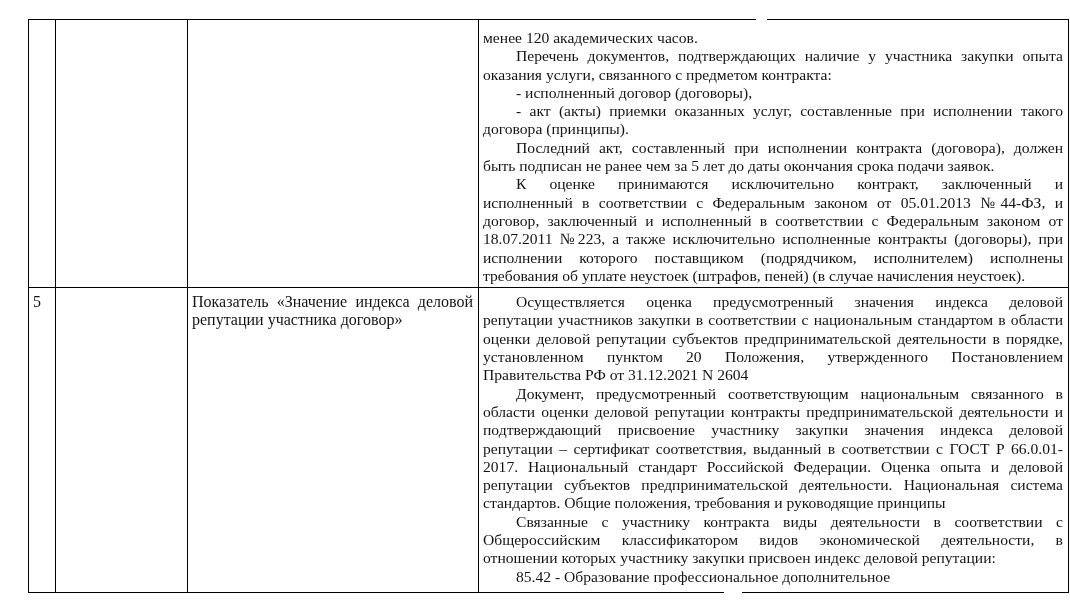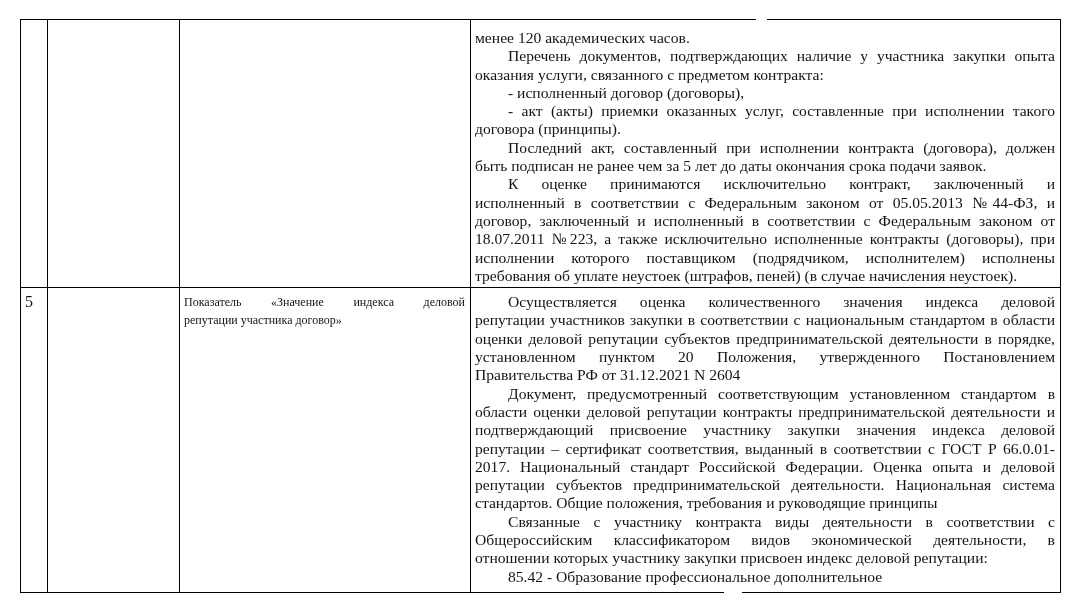--- a/index.html
+++ b/index.html
@@ -10,36 +10,36 @@
   }
   .page {
     position: relative;
     width: 1070px; height: 610px;
     font-family: "Liberation Serif", "DejaVu Serif", serif;
     color: #141414;
     background: #ffffff;
   }
   .tbl-wrap {
     position: absolute;
-    left: 20px; top: 19px;
+    left: 28px; top: 19px;
     width: 1040px; height: 573px;
   }
   table.doc-table {
     border-collapse: collapse;
     table-layout: fixed;
     width: 100%; height: 100%;
   }
   table.doc-table td {
     border: 1.6px solid #000000;
     vertical-align: top;
     padding: 5px 5px 2px 4px;
     overflow: hidden;
   }
   td.c-num  { font-size: 16px; line-height: 18.3px; padding-left: 3px; }
-  td.c-crit { font-size: 12px; }
+  td.c-crit { font-size: 16px; }
   td.c-body { font-size: 15.6px; }
   tr.r0 td  { padding-top: 9px; }
   tr.r1 td  { padding-top: 5px; }
   .ln {
     height: 18.3px;
     line-height: 18.3px;
     text-align: justify;
     text-align-last: justify;
     overflow: hidden;
   }
@@ -76,41 +76,41 @@
             <td class="c-body">
               <div class="ln last">менее 120 академических часов.</div>
               <div class="ln ind">Перечень документов, подтверждающих наличие у участника закупки опыта</div>
               <div class="ln last">оказания услуги, связанного с предметом контракта:</div>
               <div class="ln last ind">- исполненный договор (договоры),</div>
               <div class="ln ind">- акт (акты) приемки оказанных услуг, составленные при исполнении такого</div>
               <div class="ln last">договора (принципы).</div>
               <div class="ln ind">Последний акт, составленный при исполнении контракта (договора), должен</div>
               <div class="ln last">быть подписан не ранее чем за 5 лет до даты окончания срока подачи заявок.</div>
               <div class="ln ind">К оценке принимаются исключительно контракт, заключенный и</div>
-              <div class="ln">исполненный в соответствии с Федеральным законом от 05.05.2013 №44-ФЗ, и</div>
+              <div class="ln">исполненный в соответствии с Федеральным законом от 05.01.2013 №44-ФЗ, и</div>
               <div class="ln">договор, заключенный и исполненный в соответствии с Федеральным законом от</div>
               <div class="ln">18.07.2011 №223, а также исключительно исполненные контракты (договоры), при</div>
               <div class="ln">исполнении которого поставщиком (подрядчиком, исполнителем) исполнены</div>
               <div class="ln last">требования об уплате неустоек (штрафов, пеней) (в случае начисления неустоек).</div>
             </td>
           </tr>
           <tr class="r1" style="height: 305px;">
             <td class="c-num">5</td>
             <td class="c-empty"></td>
             <td class="c-crit">
               <div class="ln">Показатель «Значение индекса деловой</div>
               <div class="ln last">репутации участника договор»</div>
             </td>
             <td class="c-body">
-              <div class="ln ind">Осуществляется оценка количественного значения индекса деловой</div>
+              <div class="ln ind">Осуществляется оценка предусмотренный значения индекса деловой</div>
               <div class="ln">репутации участников закупки в соответствии с национальным стандартом в области</div>
               <div class="ln">оценки деловой репутации субъектов предпринимательской деятельности в порядке,</div>
               <div class="ln">установленном пунктом 20 Положения, утвержденного Постановлением</div>
               <div class="ln last">Правительства РФ от 31.12.2021 N 2604</div>
-              <div class="ln ind">Документ, предусмотренный соответствующим установленном стандартом в</div>
+              <div class="ln ind">Документ, предусмотренный соответствующим национальным связанного в</div>
               <div class="ln">области оценки деловой репутации контракты предпринимательской деятельности и</div>
               <div class="ln">подтверждающий присвоение участнику закупки значения индекса деловой</div>
               <div class="ln">репутации – сертификат соответствия, выданный в соответствии с ГОСТ Р 66.0.01-</div>
               <div class="ln">2017. Национальный стандарт Российской Федерации. Оценка опыта и деловой</div>
               <div class="ln">репутации субъектов предпринимательской деятельности. Национальная система</div>
               <div class="ln last">стандартов. Общие положения, требования и руководящие принципы</div>
               <div class="ln ind">Связанные с участнику контракта виды деятельности в соответствии с</div>
               <div class="ln">Общероссийским классификатором видов экономической деятельности, в</div>
               <div class="ln last">отношении которых участнику закупки присвоен индекс деловой репутации:</div>
               <div class="ln last ind">85.42 - Образование профессиональное дополнительное</div>

